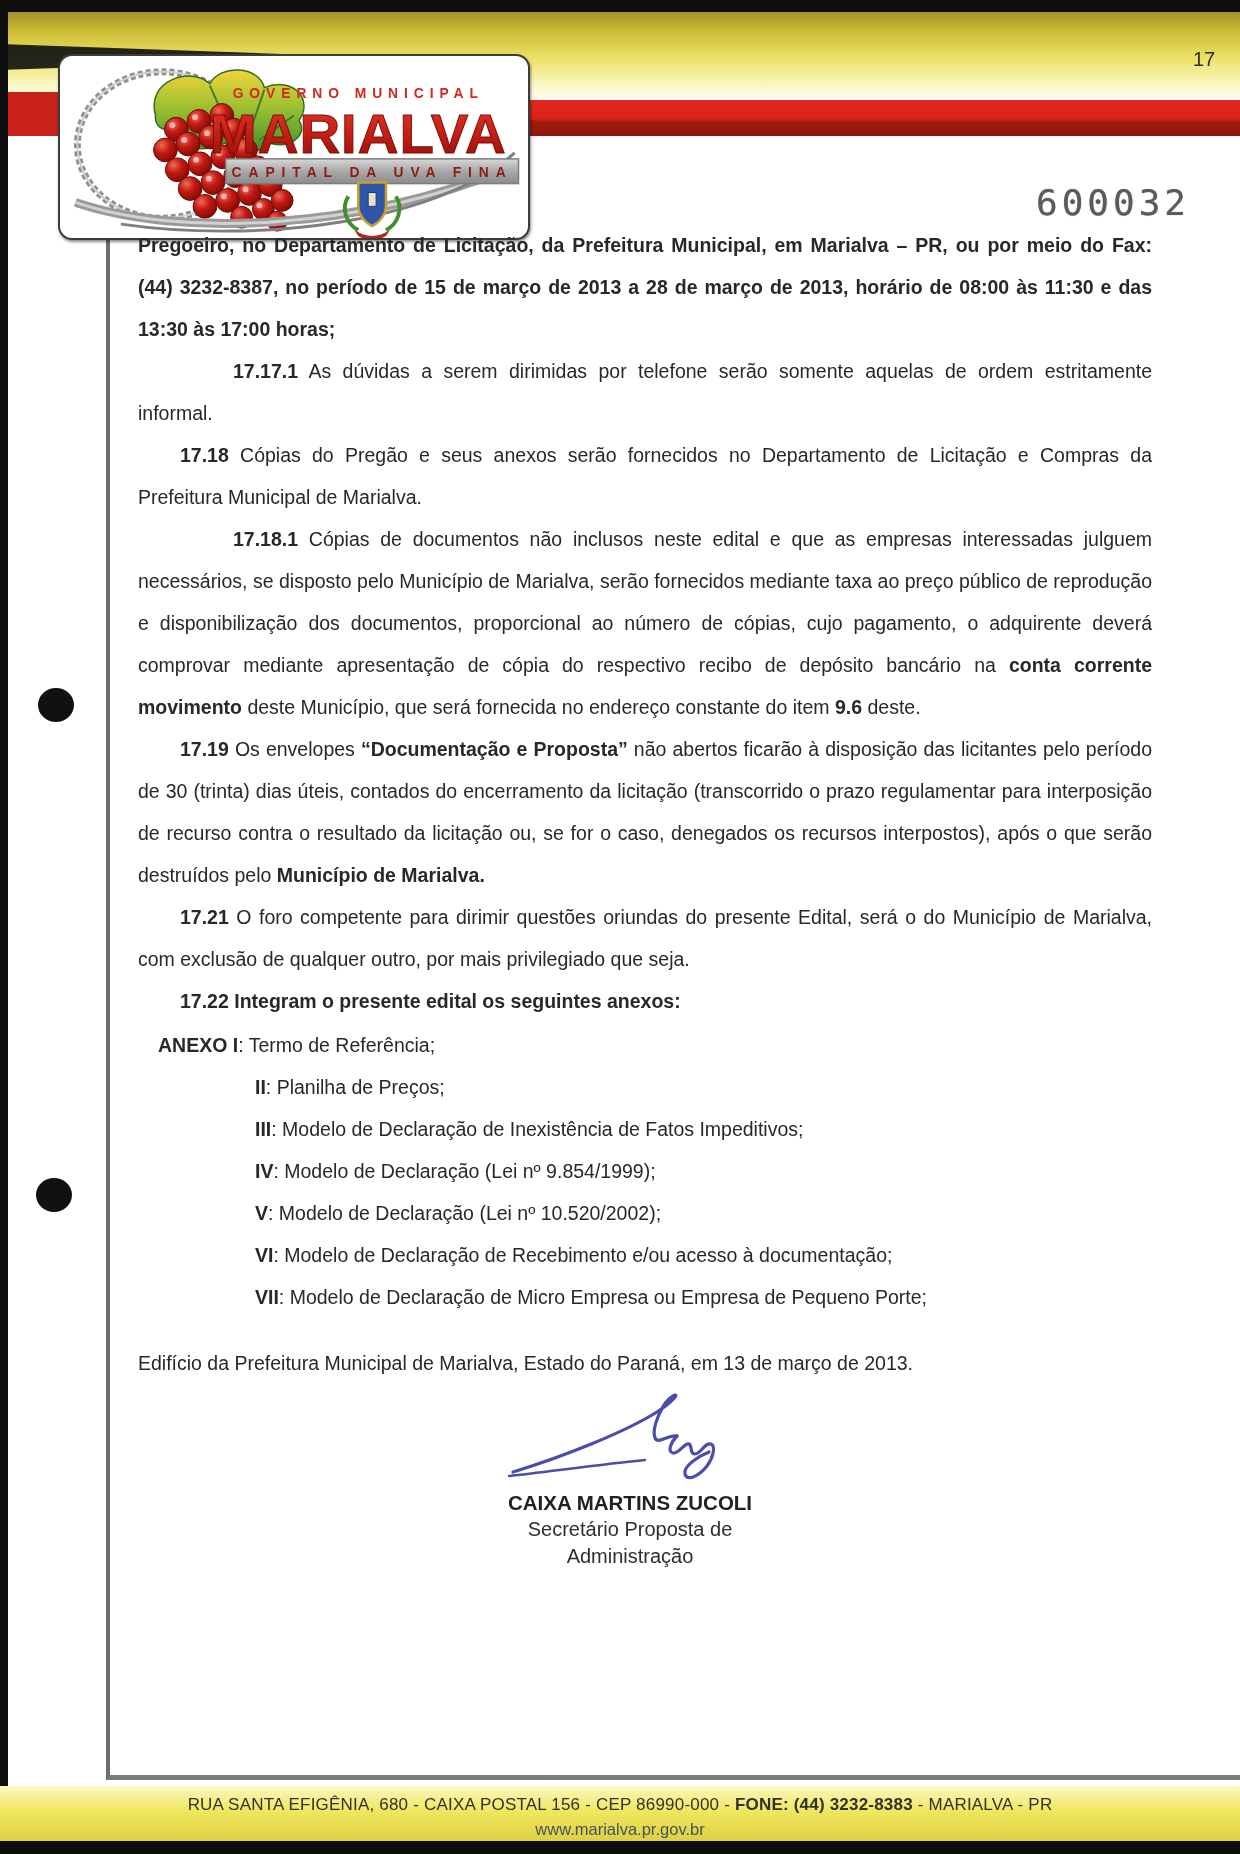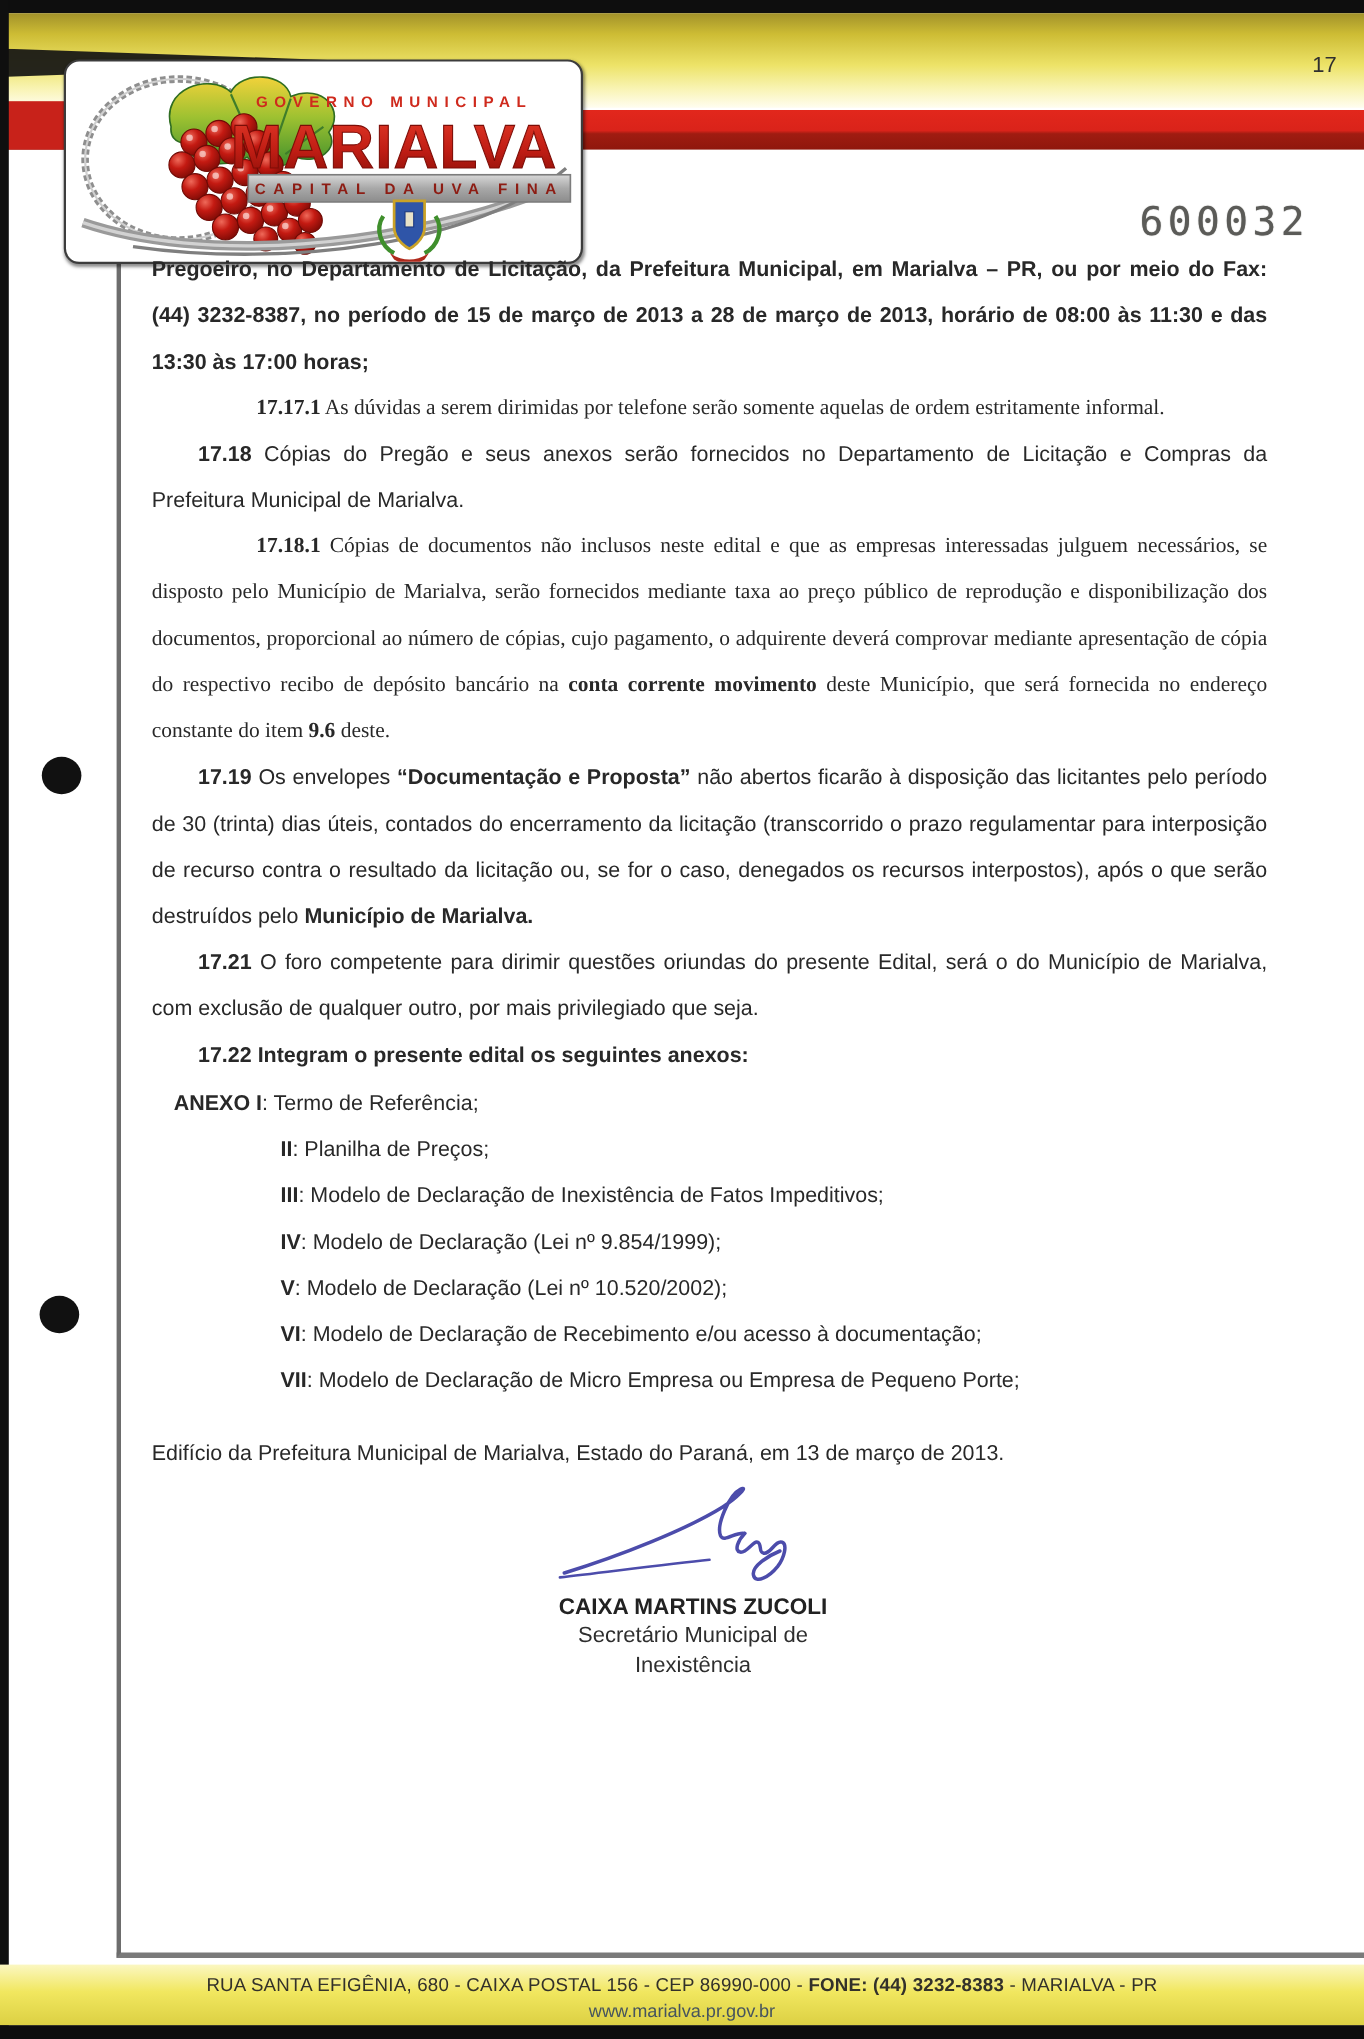--- a/index.html
+++ b/index.html
@@ -54,21 +54,21 @@
     position:absolute; left:106px; top:212px; width:1134px; height:1568px;
     border-left:4px solid #6d6d6d; border-bottom:5px solid #7a7a7a; z-index:0;
   }
   
   .body-flow {
     position:absolute; left:118px; top:224px; width:1034px; z-index:2;
     font-size:19.5px; line-height:42px; color:#282828;
   }
   .body-flow p { text-align:justify;margin-left:20px; }
   .ind-main { text-indent:42px; }
-  .ind-sub  { text-indent:95px;font-family:Liberation Serif, serif; }
+  .ind-sub  { text-indent:95px; }
   .anexo-list { margin-top:2px; }
   .anexo-line { line-height:42px; }
   .anexo-line.lvl1 { padding-left:40px; }
   .anexo-line.lvl2 { padding-left:137px; }
   .closing-line { margin-top:24px; text-align:left; }
   .signature-block { width:320px; margin:6px 0 0 352px; text-align:center; }
   .signature-block svg { display:block; margin:0 auto; }
   .signatory-name { font-weight:bold; font-size:20.5px; line-height:26px; color:#222; }
   .signatory-title { font-size:20px; line-height:27px; color:#2e2e2e; }
 
@@ -218,21 +218,21 @@
 
     <div class="signature-block">
       <svg width="250" height="100" viewBox="0 0 250 100">
         <g fill="none" stroke="#4c4cab" stroke-width="3.2" stroke-linecap="round">
           <path d="M8 82 C60 66 120 42 152 22 C166 13 176 2 168 6 C158 11 146 38 150 48 C153 55 164 44 172 46"></path>
           <path d="M172 46 C166 52 162 62 168 63 C174 64 180 52 184 54 C188 56 184 64 190 64 C196 64 200 52 206 54 C211 56 208 68 202 76 C194 86 182 92 180 84 C178 76 194 66 204 62"></path>
           <path d="M4 86 C40 82 100 74 140 70" stroke-width="2.4"></path>
         </g>
       </svg>
       <div class="signatory-name">CAIXA MARTINS ZUCOLI</div>
-      <div class="signatory-title">Secretário Municipal de Inexistência</div>
+      <div class="signatory-title">Secretário Proposta de Administração</div>
     </div>
   </div>
 
   <div class="footer-band">
     <div class="footer-address"><span>RUA SANTA EFIGÊNIA, 680 - CAIXA POSTAL 156 - CEP 86990-000 - </span><span style="font-weight: bold;">FONE: (44) 3232-8383</span><span> - MARIALVA - PR</span></div>
     <div class="footer-website">www.marialva.pr.gov.br</div>
   </div>
 
   <div class="bottom-black-bar"></div>
 

